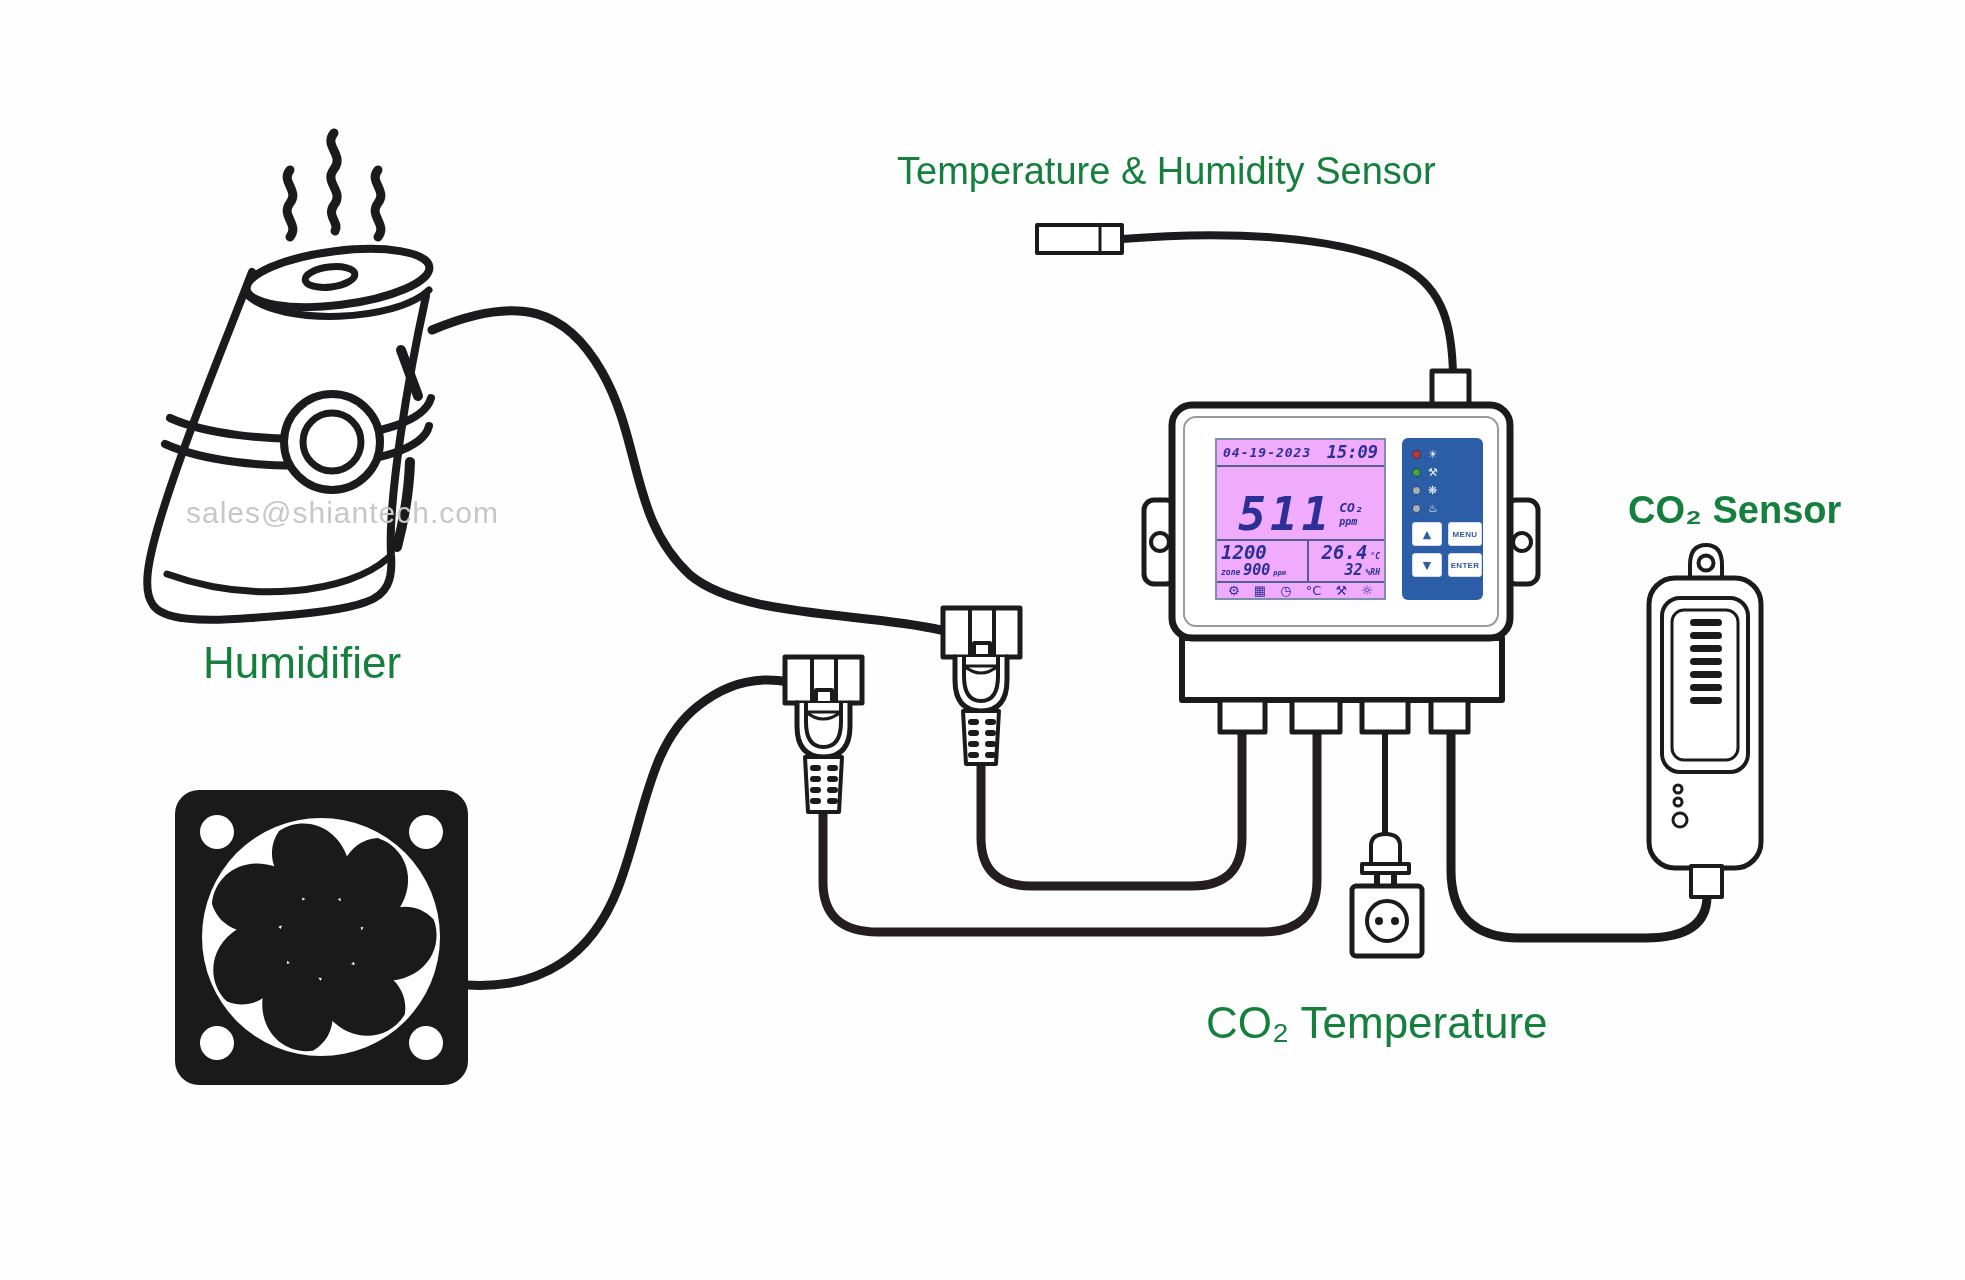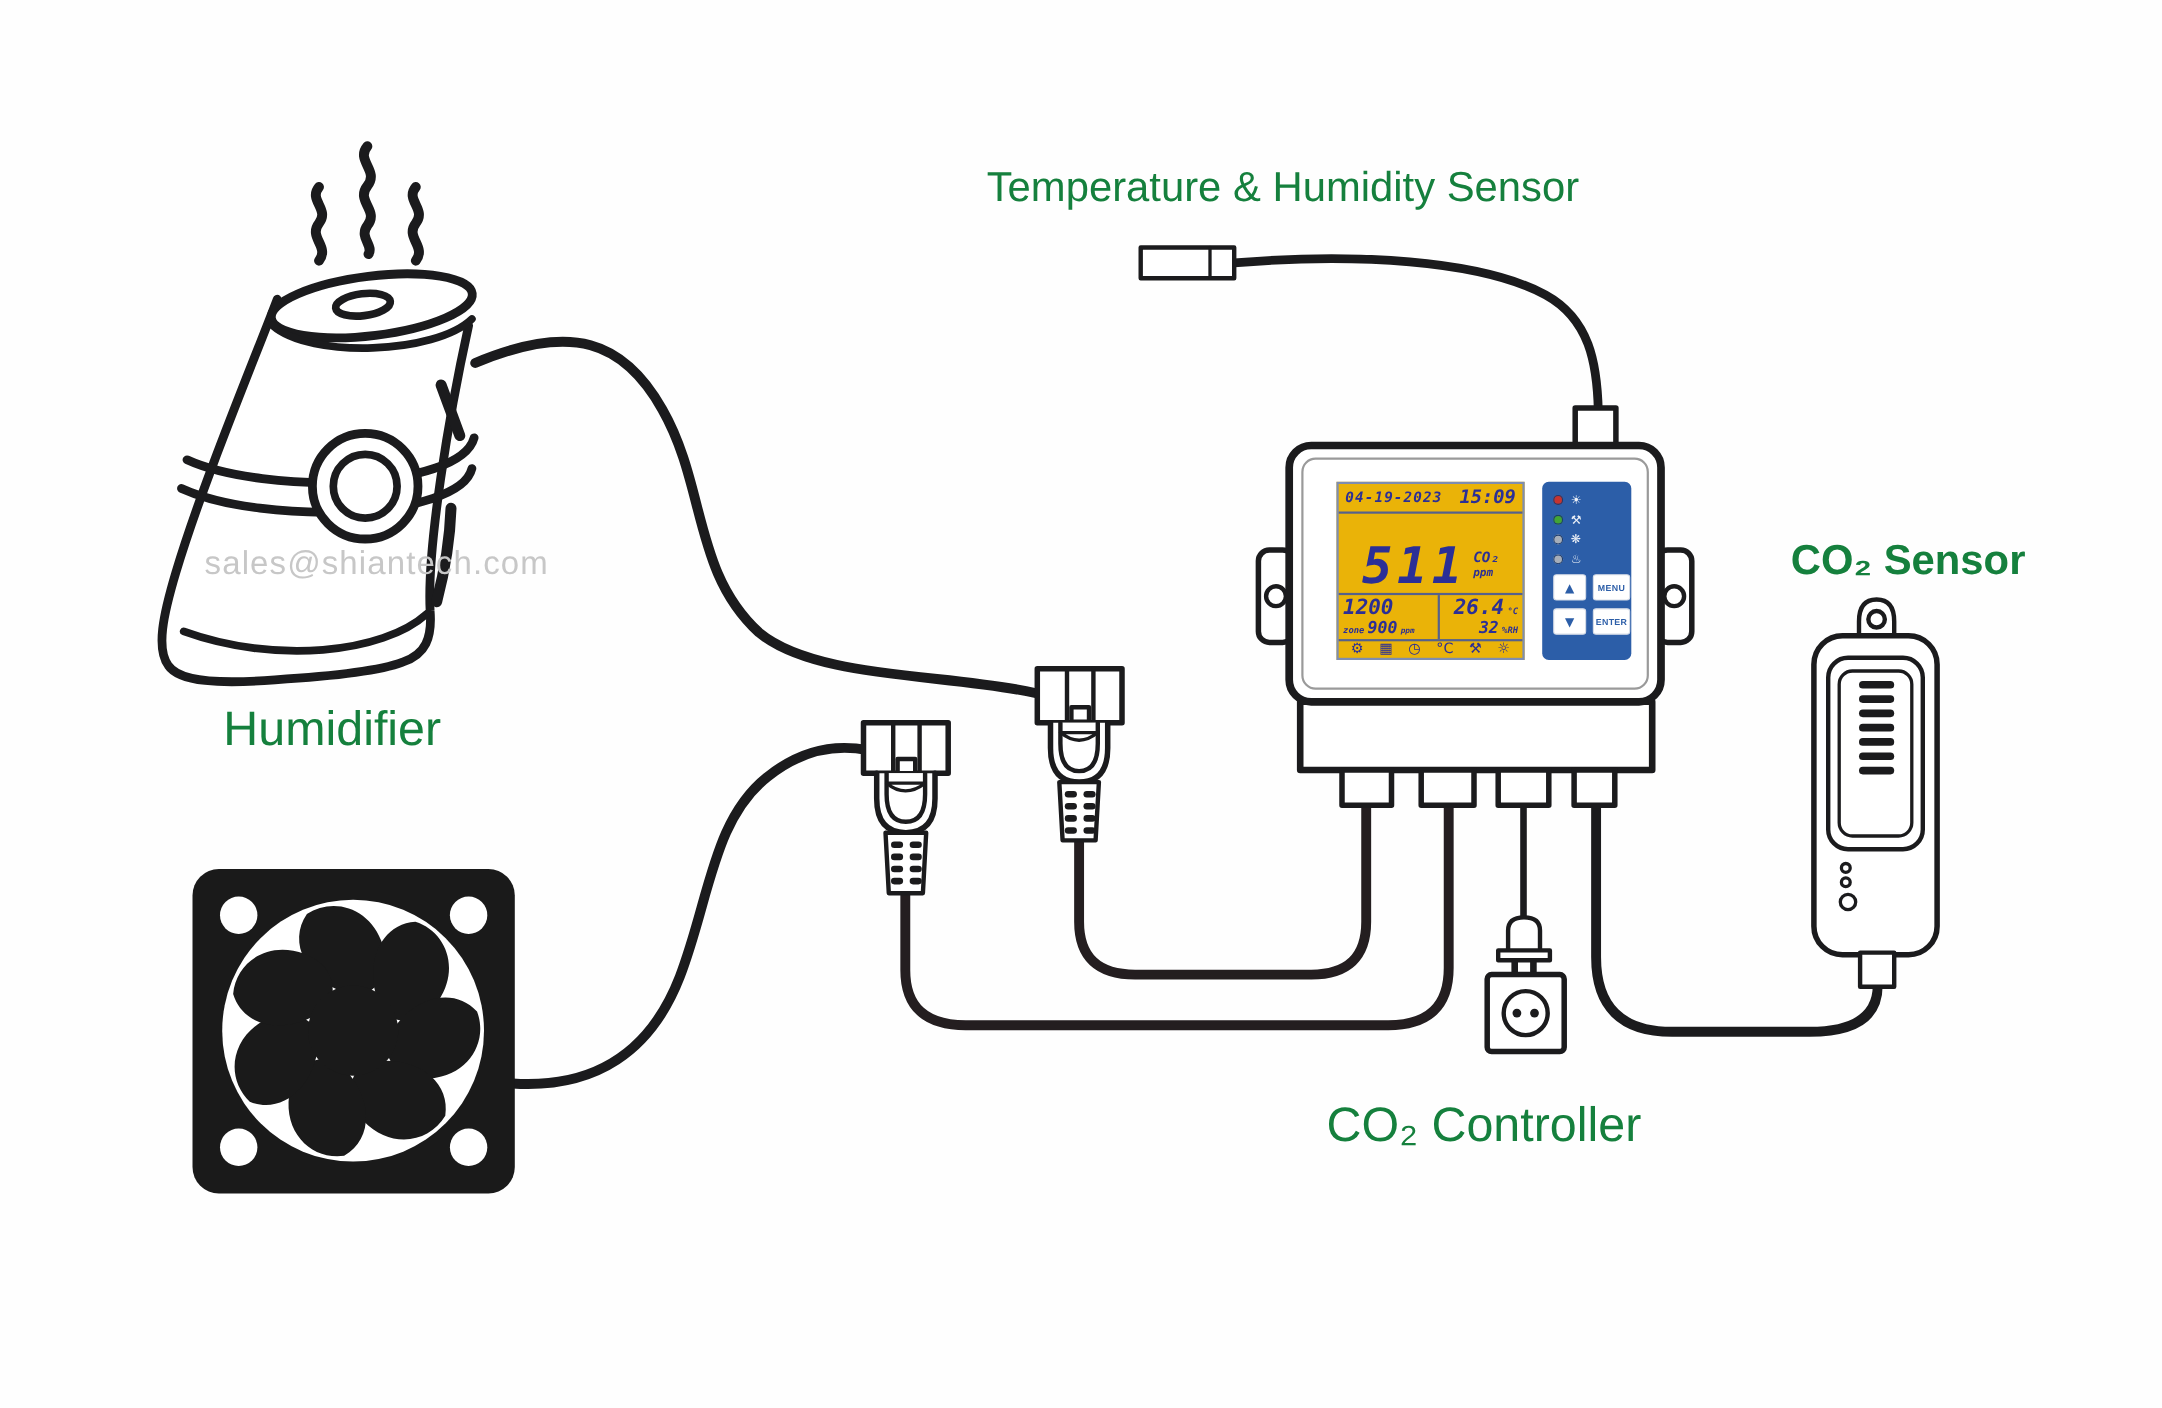--- a/index.html
+++ b/index.html
@@ -9,21 +9,21 @@
   .lbl{position:absolute;z-index:3;color:#15803d;white-space:nowrap;}
   .lbl-temp{left:897px;top:150px;font-size:38px;}
   .lbl-humidifier{left:203px;top:638px;font-size:44px;}
   .lbl-fan{left:195px;top:1106px;font-size:46px;}
   .lbl-co2sensor{left:1628px;top:489px;font-size:38px;font-weight:bold;}
   .lbl-controller{left:1206px;top:998px;font-size:44px;}
   .watermark{left:186px;top:496px;font-size:30px;color:#c7c7c7;letter-spacing:1px;z-index:4;}
 
   
   .lcd{position:absolute;left:1215px;top:438px;width:171px;height:162px;z-index:2;
-       background:#eab308;border:2px solid #7e8db0;box-sizing:border-box;
+       background:#f0abfc;border:2px solid #7e8db0;box-sizing:border-box;
        display:flex;flex-direction:column;}
   .seg{font-family:"DejaVu Sans Mono", monospace;font-style:italic;font-weight:bold;color:#2b2f96;}
   .lcd-row-top{height:29px;border-bottom:2px solid #55618c;display:flex;align-items:center;
        justify-content:space-between;padding:0 6px;}
   .lcd-date{font-size:13px;letter-spacing:1px;}
   .lcd-time{font-size:17px;}
   .lcd-main{height:60px;border-bottom:2px solid #55618c;display:flex;align-items:center;justify-content:center;gap:6px;margin-top:22px;}
   .lcd-co2-value{font-size:46px;letter-spacing:4px;line-height:1;}
   .lcd-co2-units{display:flex;flex-direction:column;align-items:flex-start;line-height:1.1;justify-content:center;}
   .lcd-co2-gas{font-size:13px;}
@@ -278,16 +278,16 @@
       <div class="key key-arrow">▲</div>
       <div class="key key-word">MENU</div>
       <div class="key key-arrow">▼</div>
       <div class="key key-word">ENTER</div>
     </div>
   </div>
 
   <div class="lbl lbl-temp">Temperature &amp; Humidity Sensor</div>
   <div class="lbl lbl-humidifier">Humidifier</div>
   <div class="lbl lbl-co2sensor">CO₂ Sensor</div>
-  <div class="lbl lbl-controller">CO₂ Controller</div>
+  <div class="lbl lbl-controller">CO₂ Temperature</div>
   <div class="lbl watermark">sales@shiantech.com</div>
 
 </div>
 
 </body></html>

